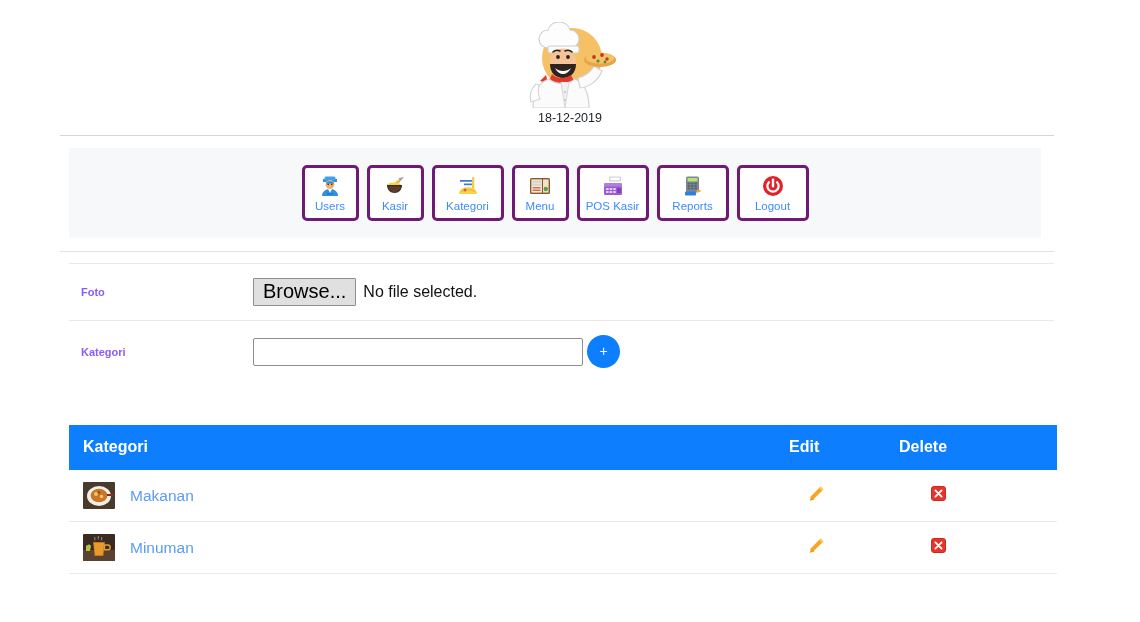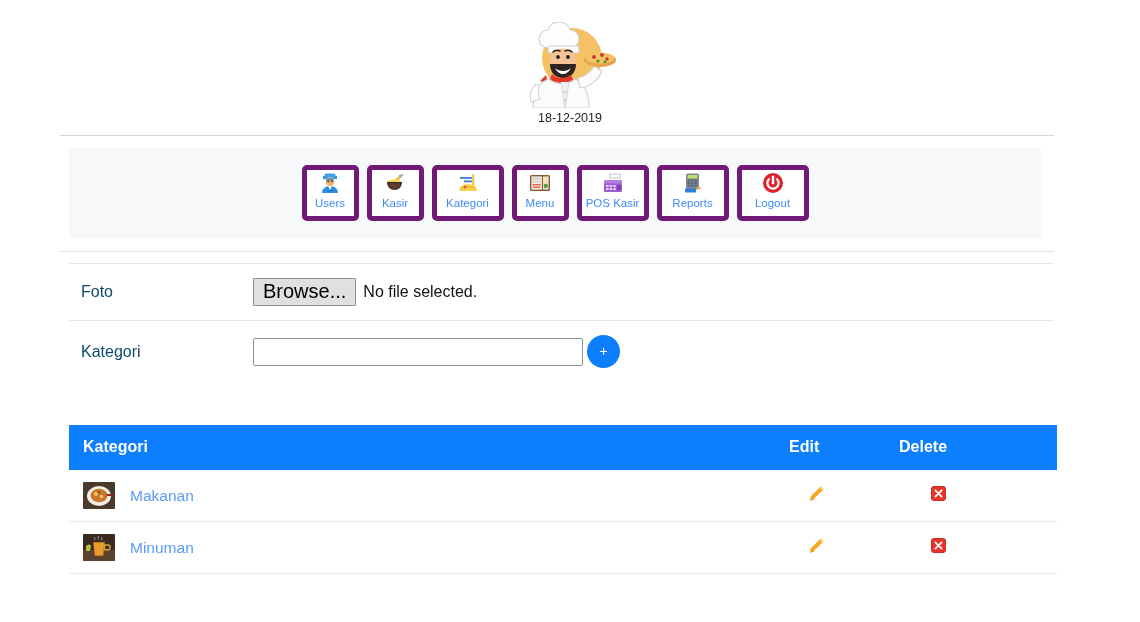--- a/index.html
+++ b/index.html
@@ -55,26 +55,27 @@
     align-items: center;
     justify-content: center;
   }
   .nav-list {
     display: flex;
     gap: 8px;
   }
   .nav-btn {
     width: 57px;
     height: 56px;
-    border: 5px solid #701a75;
+    border: 3px solid #701a75;
     border-radius: 5px;
     background: #ffffff;
     display: flex;
     flex-direction: column;
     align-items: center;
+    justify-content: center;
     cursor: pointer;
     padding: 0 4px;
     box-sizing: border-box;
   }
   .nav-btn.wide { width: 72px; }
   .nav-ico {
     height: 26px;
     display: flex;
     align-items: center;
     justify-content: center;
@@ -102,23 +103,24 @@
     width: 985px;
   }
   .form-table tr { border-top: 1px solid #e9e9ea; }
   .form-table td {
     padding: 14px 0 14px 0;
     vertical-align: middle;
   }
   .form-label {
     width: 172px;
     padding-left: 12px !important;
-    font-size: 16px;
-    color: #0c4a6e;
-    font-family: "Liberation Sans", sans-serif;
+    font-size: 11px;
+    color: #8b5cf6;
+    font-family: "Liberation Sans", sans-serif;
+    font-weight: bold;
   }
   .file-row {
     display: flex;
     align-items: center;
     gap: 7px;
   }
   .browse-btn {
     background: #e0e0e0;
     border: 1px solid #8f8f8f;
     border-radius: 1px;

